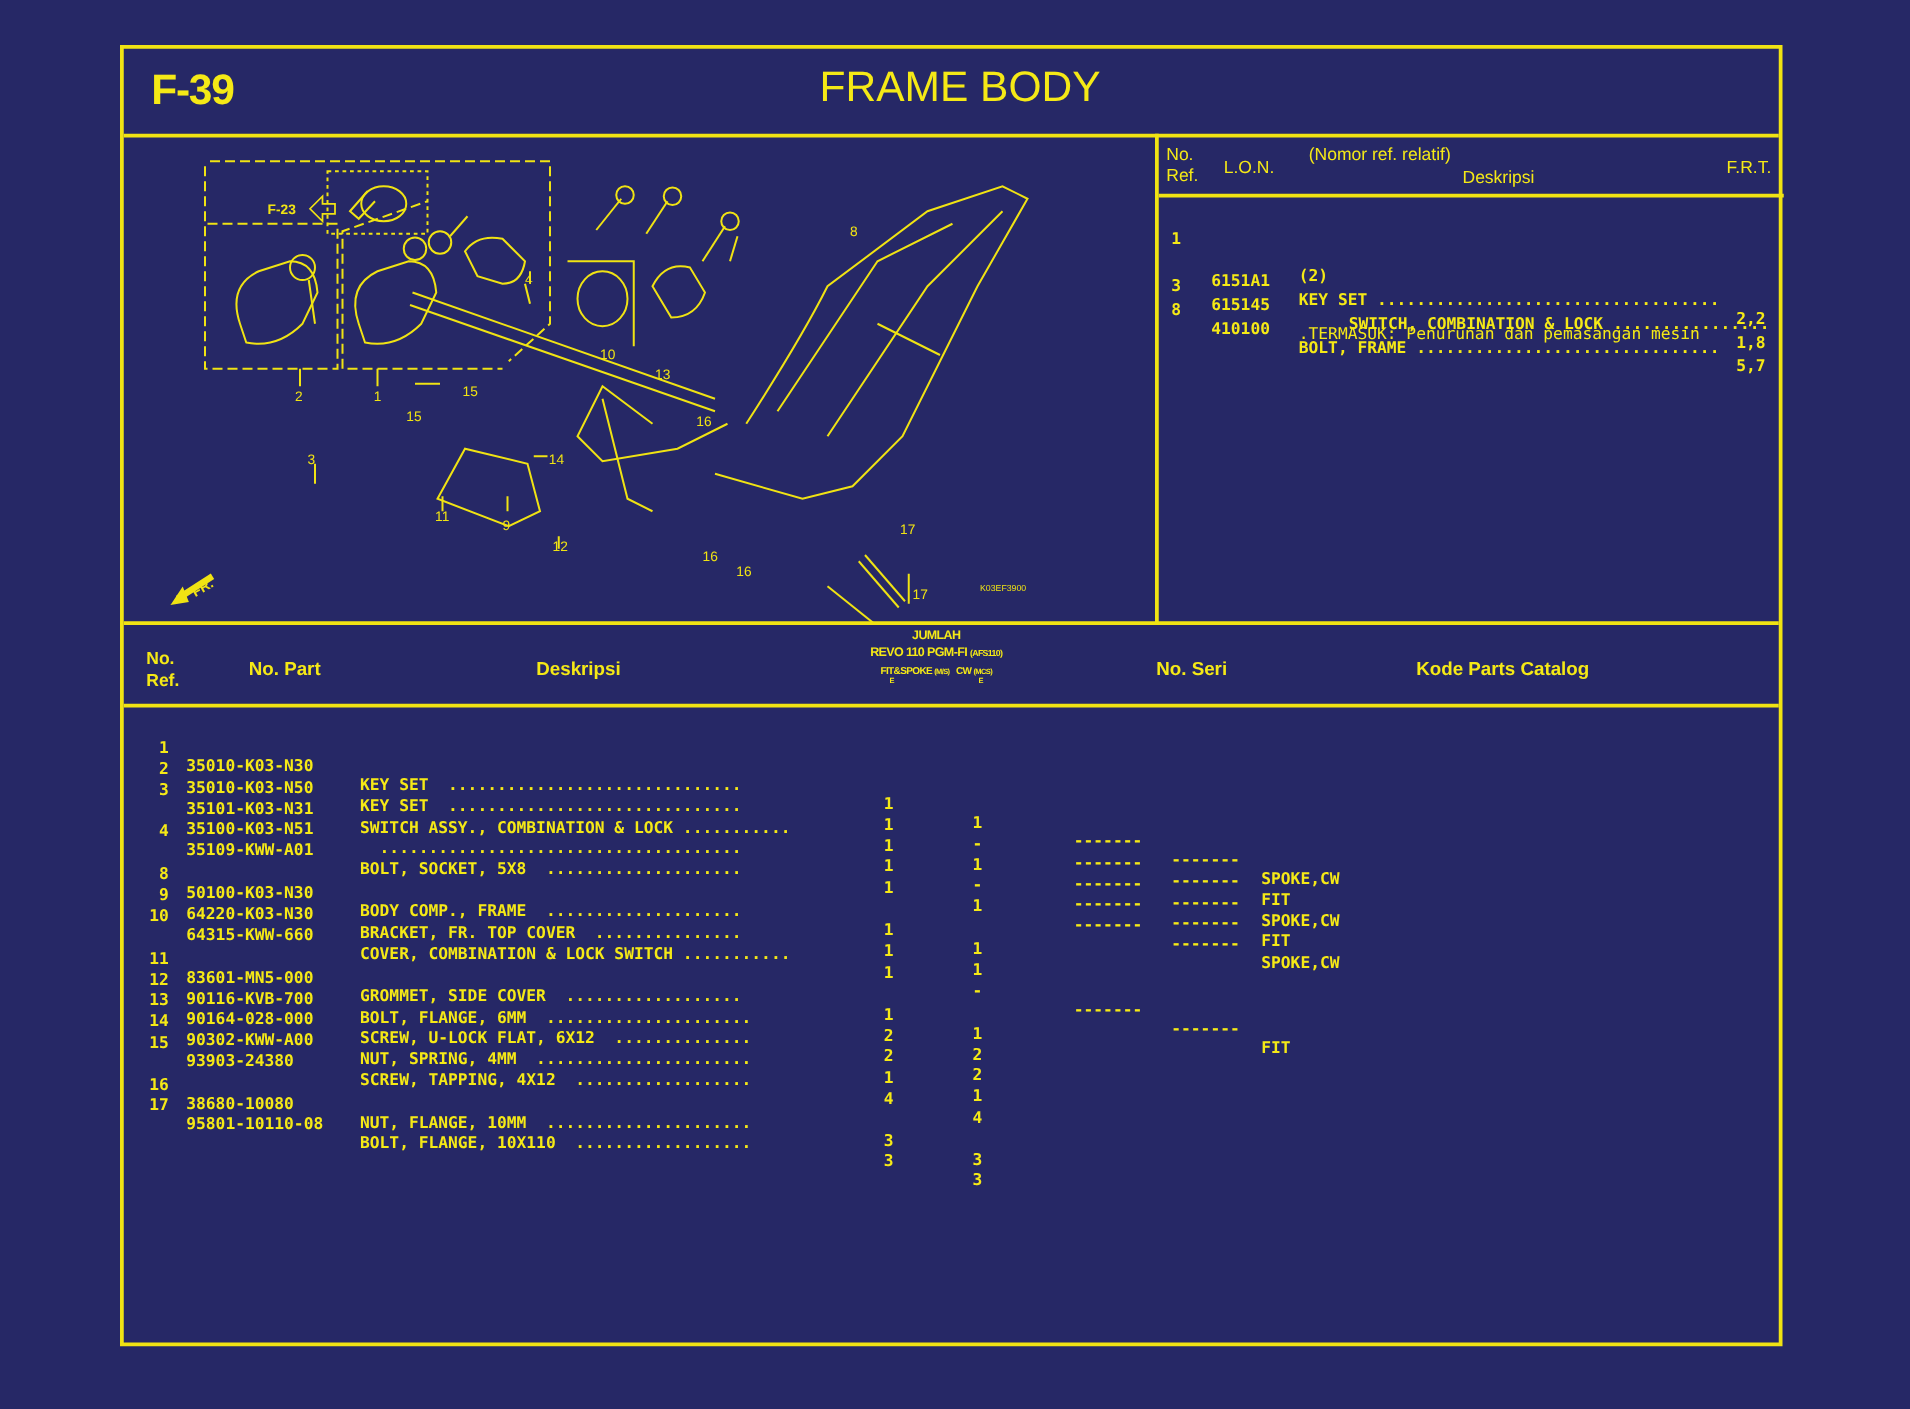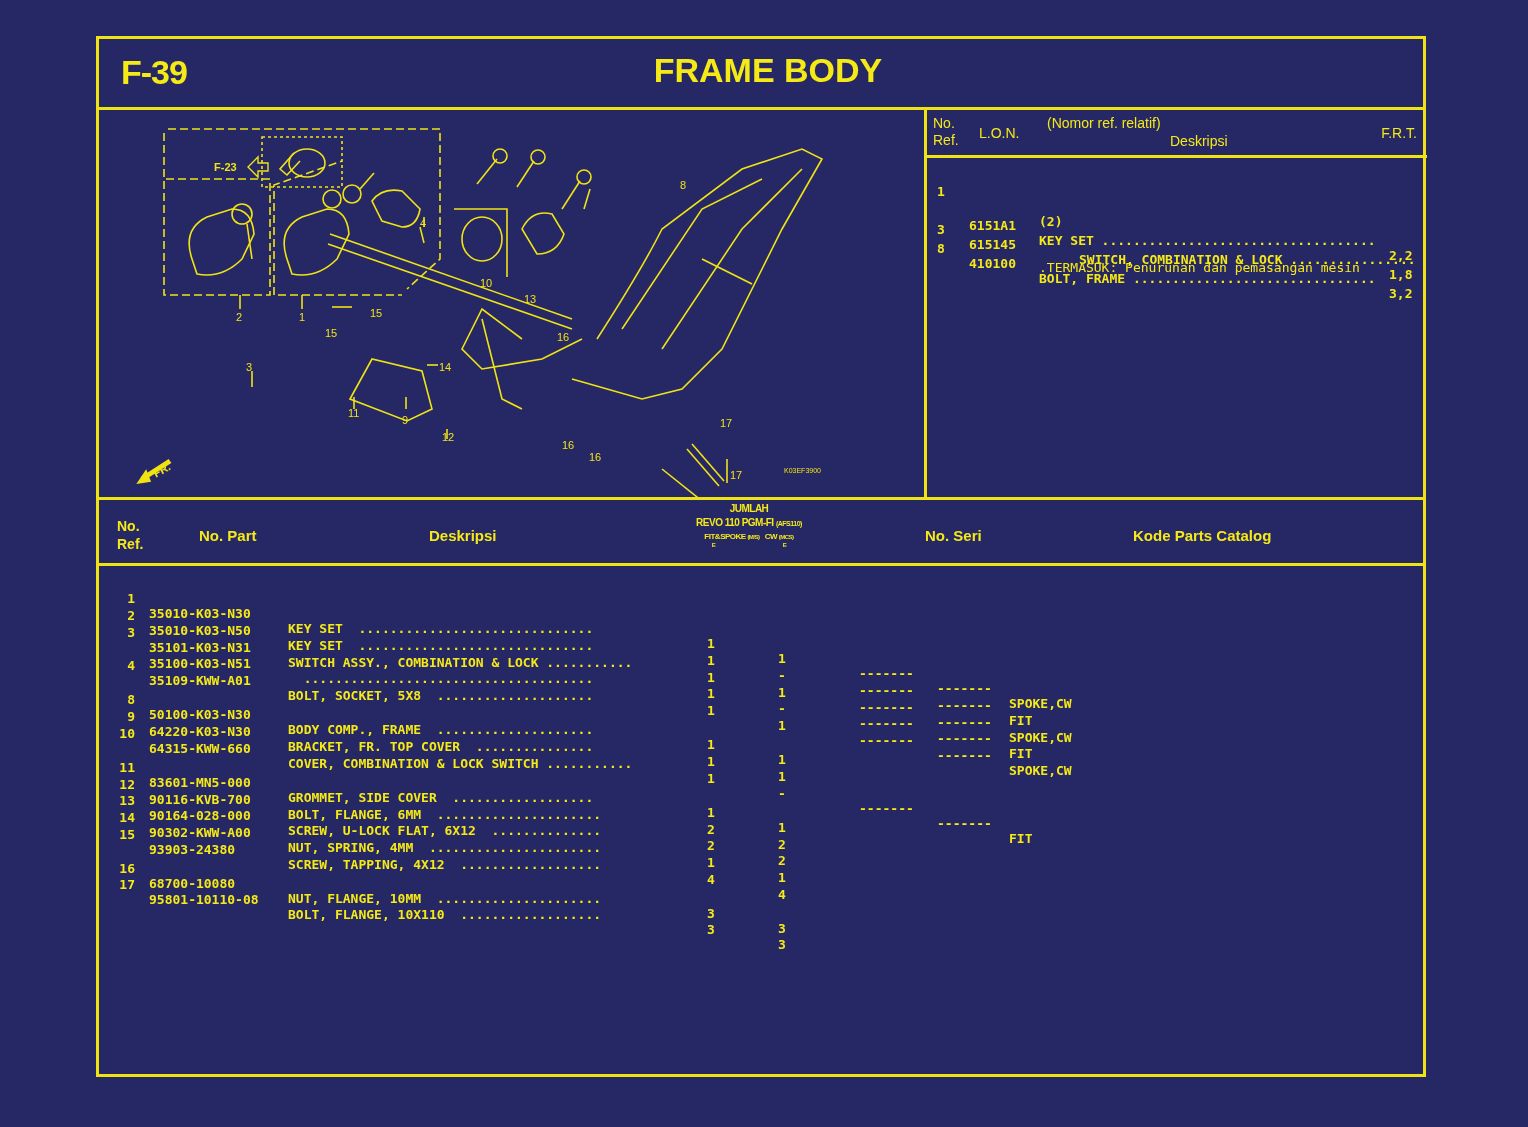--- a/index.html
+++ b/index.html
@@ -7,21 +7,21 @@
     width:1528px; height:1127px; background:#262866; position:relative; overflow:hidden;
     color:#f5e916; font-family:"Liberation Sans", sans-serif;
   }
   .frame {
     position:absolute; left:96px; top:36px; width:1330px; height:1041px;
     border:3px solid #f0e313; box-sizing:border-box;
   }
   .hline { position:absolute; background:#f0e313; height:3px; }
   .vline { position:absolute; background:#f0e313; width:3px; }
   .page-code { position:absolute; left:22px; top:14px; font-size:34px; font-weight:bold; letter-spacing:-1px; }
-  .page-title { position:absolute; left:14px; right:0; top:12px; text-align:center; font-size:34px; font-weight:bold; }
+  .page-title { position:absolute; left:14px; right:0; top:12px; text-align:center; font-size:34px; font-weight:normal; }
   .mono { font-family:"DejaVu Sans Mono", monospace; font-weight:bold; font-size:13px; white-space:pre; }
   .hdr { font-family:"Liberation Sans", sans-serif; font-weight:bold; font-size:15px; }
   .sm { font-family:"Liberation Sans", sans-serif; font-size:14px; }
   .abs { position:absolute; }
   
   .diagram { position:absolute; left:3px; top:70px; width:822px; height:390px; }
   
   .frt-row { position:absolute; left:0; height:19px; }
   .parts-row { position:absolute; left:0; height:17px; }
 </style>
@@ -159,21 +159,21 @@
     <div class="frt-row mono" style="top:100px;">
       <span class="abs" style="left:10px;">3</span>
       <span class="abs" style="left:42px;">615145</span>
       <span class="abs" style="left:112px;margin-left:40px;">SWITCH, COMBINATION &amp; LOCK ................</span>
       <span class="abs" style="left:462px;">1,8</span>
     </div>
     <div class="frt-row mono" style="top:119px;">
       <span class="abs" style="left:10px;">8</span>
       <span class="abs" style="left:42px;">410100</span>
       <span class="abs" style="left:112px;">BOLT, FRAME ...............................</span>
-      <span class="abs" style="left:462px;">3,2</span>
+      <span class="abs" style="left:462px;">5,7</span>
     </div>
     <div class="frt-row mono" style="top:138px; font-weight:normal;">
       <span class="abs" style="left:112px;">.TERMASUK: Penurunan dan pemasangan mesin</span>
     </div>
   </div>
 
   <div class="abs hdr" style="left:18px; top:478px; line-height:18px; font-size:14px;">
     <div>No.</div>
     <div>Ref.</div>
   </div>
@@ -314,21 +314,21 @@
     <div class="parts-row mono" style="top:236px;">
       <span class="abs" style="left:12px; width:24px; text-align:right;">15</span>
       <span class="abs" style="left:50px;">93903-24380</span>
       <span class="abs" style="left:189px;">SCREW, TAPPING, 4X12  ..................</span>
       <span class="abs" style="left:608px;">4</span>
       <span class="abs" style="left:679px;">4</span>
     </div>
 
     <div class="parts-row mono" style="top:270px;">
       <span class="abs" style="left:12px; width:24px; text-align:right;">16</span>
-      <span class="abs" style="left:50px;">68700-10080</span>
+      <span class="abs" style="left:50px;">38680-10080</span>
       <span class="abs" style="left:189px;">NUT, FLANGE, 10MM  .....................</span>
       <span class="abs" style="left:608px;">3</span>
       <span class="abs" style="left:679px;">3</span>
     </div>
     <div class="parts-row mono" style="top:286px;">
       <span class="abs" style="left:12px; width:24px; text-align:right;">17</span>
       <span class="abs" style="left:50px;">95801-10110-08</span>
       <span class="abs" style="left:189px;">BOLT, FLANGE, 10X110  ..................</span>
       <span class="abs" style="left:608px;">3</span>
       <span class="abs" style="left:679px;">3</span>

